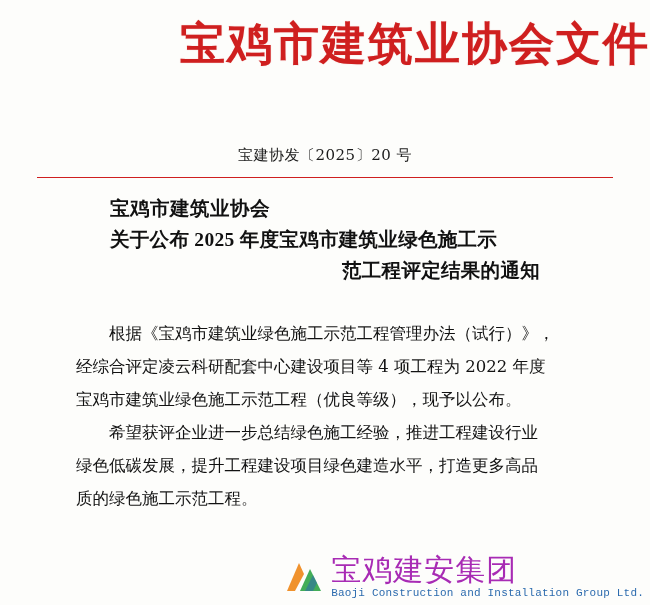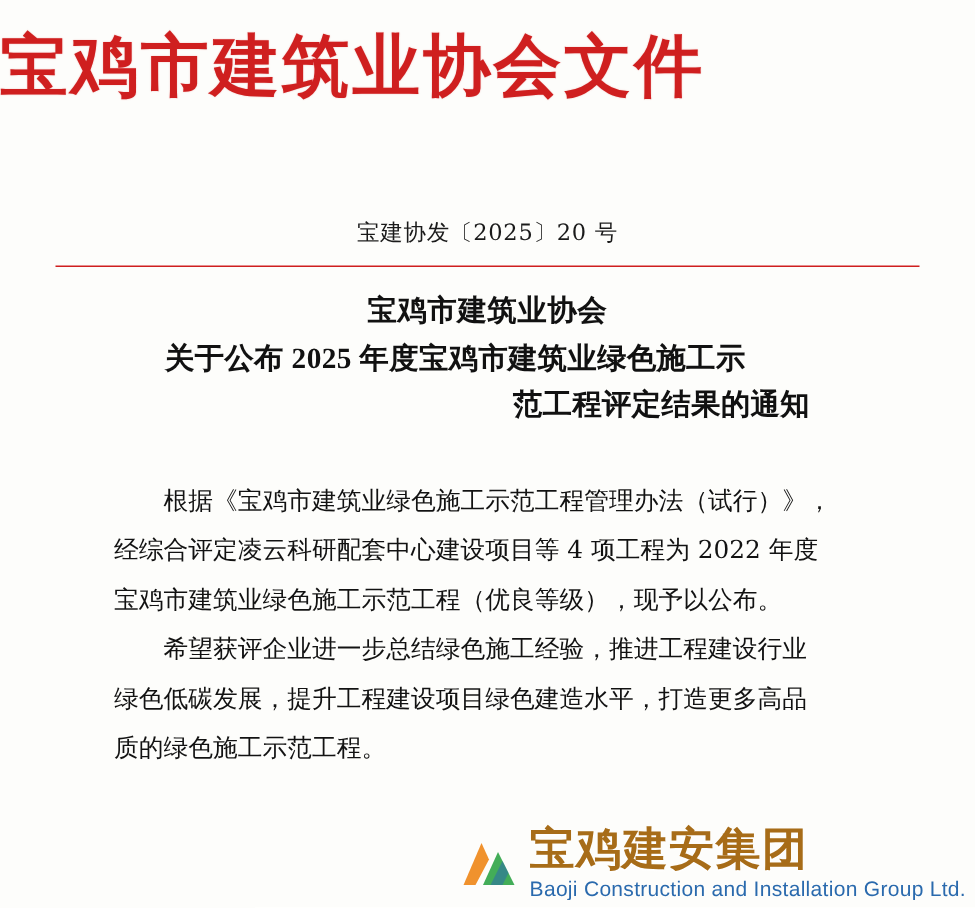--- a/index.html
+++ b/index.html
@@ -19,21 +19,21 @@
     position: relative;
     width: 650px;
     height: 605px;
     background: #fdfdfb;
     overflow: hidden;
   }
 
   
   .doc-header {
     padding-top: 18px;
-    text-align: left;
+    text-align: right;
   }
   .doc-header-title {
     font-family: "DejaVu Serif", serif;
     font-weight: bold;
     font-size: 45px;
     letter-spacing: 2px;
     color: #cf1f1f;
     line-height: 1.15;
     text-shadow: 0 0 1px rgba(207,31,31,0.35);
     white-space: nowrap;
@@ -57,26 +57,25 @@
     background: #cf1f1f;
   }
 
   
   .title-block {
     margin: 16px auto 0 auto;
     width: 430px;
     text-align: left;
   }
   .title-org {
-    text-align: center;
     font-size: 19.5px;
     font-weight: bold;
     letter-spacing: 0.5px;
     line-height: 1.5;
-    font-family: Liberation Mono, monospace;
+    font-family: Liberation Serif, serif;
   }
   .title-subject {
     font-size: 19.5px;
     font-weight: bold;
     line-height: 1.62;
     letter-spacing: 0.3px;
     font-family: Liberation Serif, serif;
     text-align: justify;
   }
   .title-subject .ln {
@@ -127,32 +126,32 @@
     height: 40px;
     flex: none;
   }
   .wm-text {
     display: flex;
     flex-direction: column;
     line-height: 1;
   }
   .wm-title {
     font-size: 30px;
-    font-weight: bold;
-    color: #a16207;
+    font-weight: normal;
+    color: #a21caf;
     letter-spacing: 1px;
     font-family: "DejaVu Serif", serif;
     text-shadow: 0 1px 0 rgba(255,255,255,0.6);
   }
   .wm-sub {
     margin-top: 3px;
-    font-size: 14px;
+    font-size: 11px;
     color: #1b5fa8;
     letter-spacing: 0.2px;
-    font-family: Liberation Sans, sans-serif;
+    font-family: Liberation Mono, monospace;
   }
 </style>
 </head>
 <body>
 
 <div class="page">
 
   <div class="doc-header">
     <div class="doc-header-title">宝鸡市建筑业协会文件</div>
   </div>

